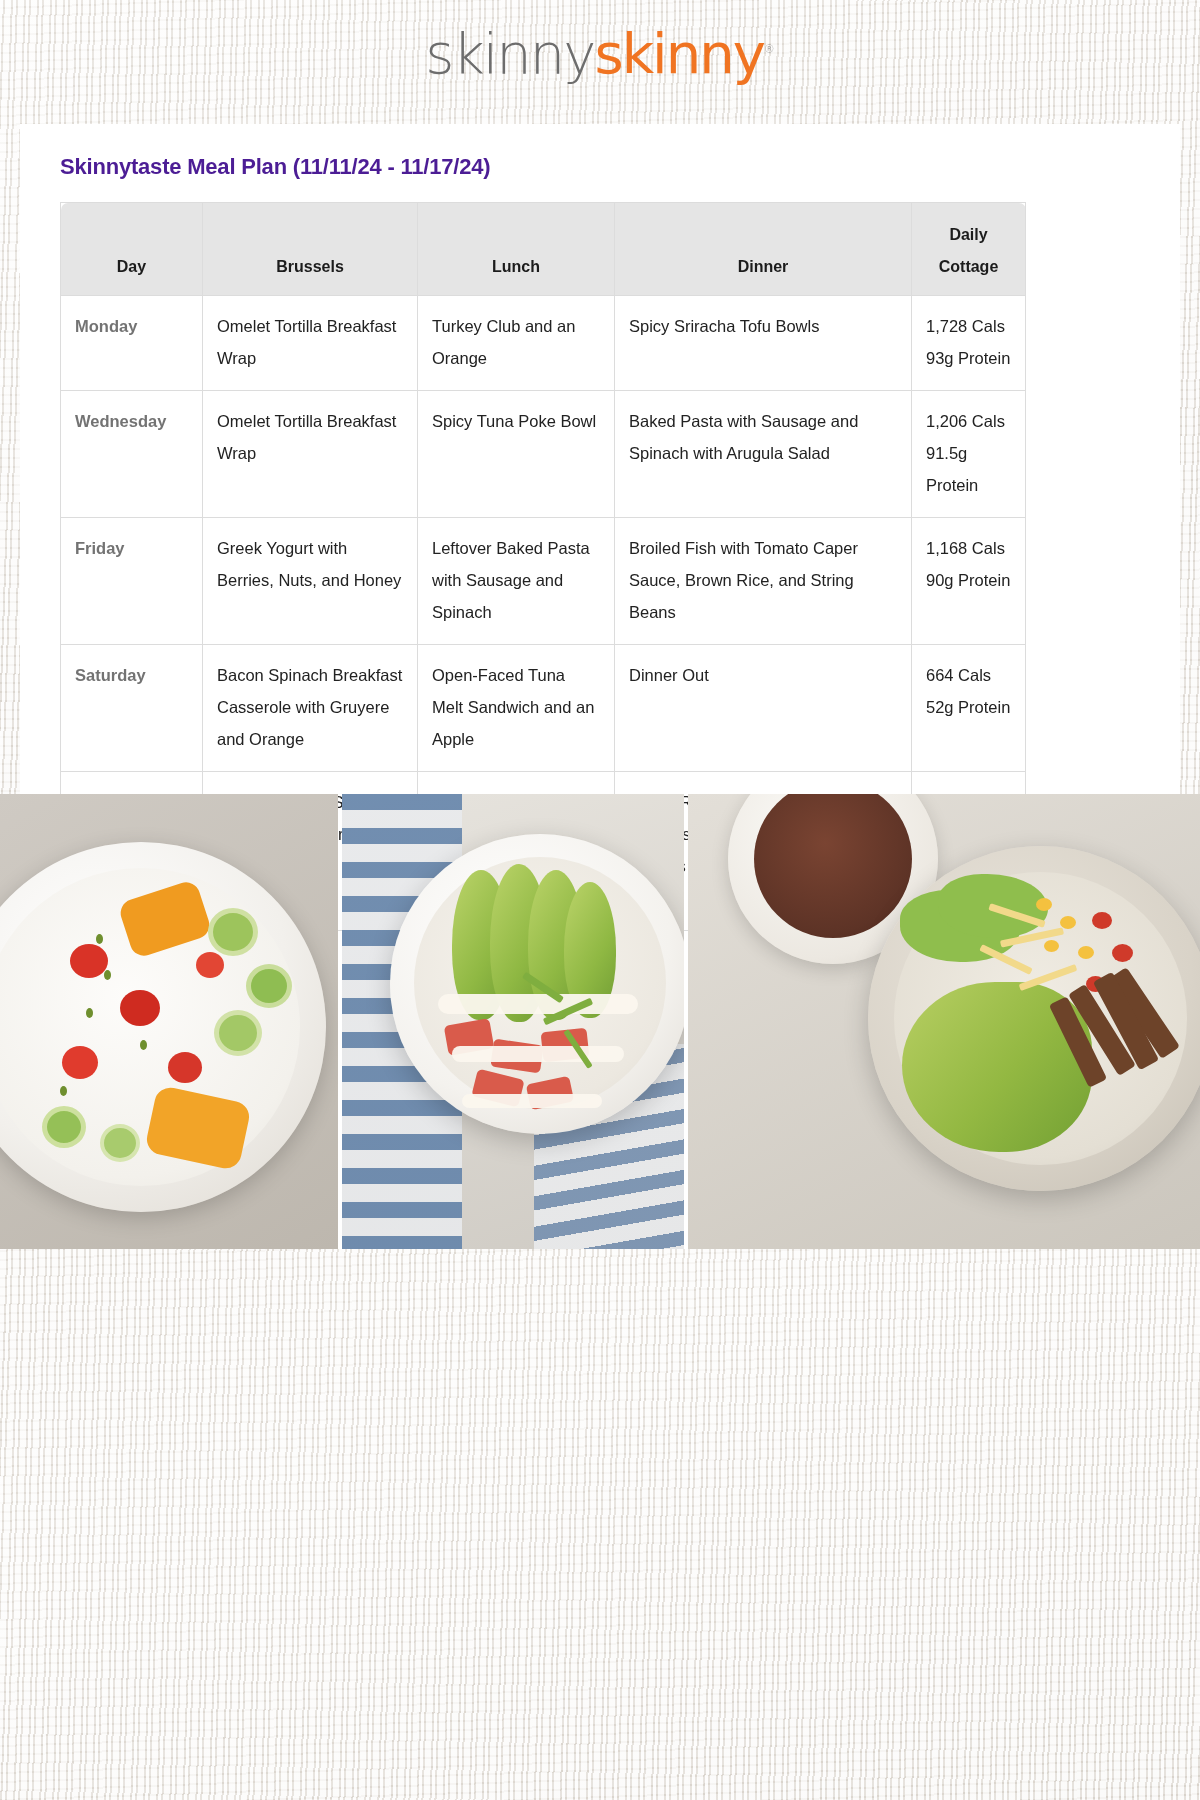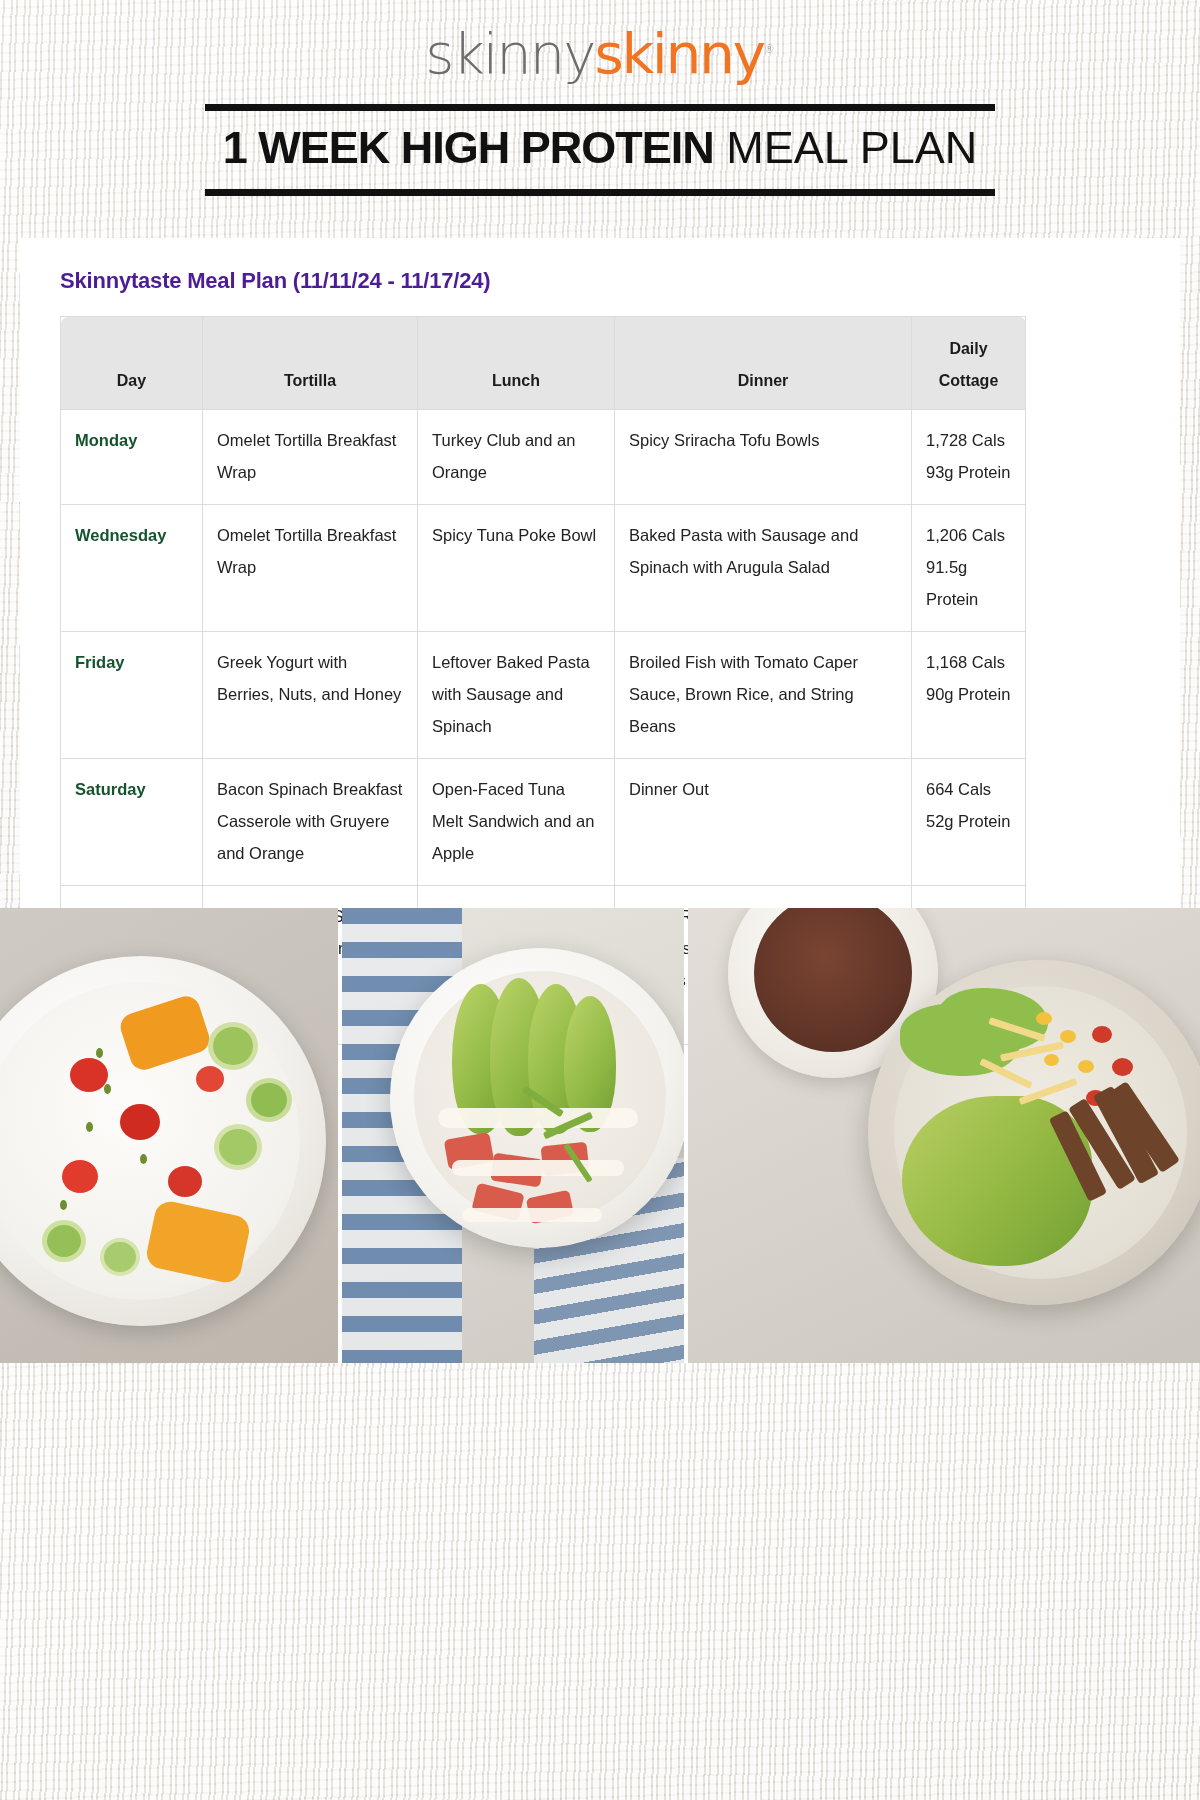--- a/index.html
+++ b/index.html
@@ -142,21 +142,21 @@
   thead tr th:last-child  { border-top-right-radius: 7px; }
 
   col.c-day     { width: 142px; }
   col.c-break   { width: 215px; }
   col.c-lunch   { width: 197px; }
   col.c-dinner  { width: 297px; }
   col.c-totals  { width: 114px; }
 
   td.day-cell {
     font-weight: 700;
-    color: #14532d;
+    color: #737373;
   }
   td.totals-cell { line-height: 32px; }
 
   
   .photo-strip {
     position: absolute;
     left: 0;
     right: 0;
     bottom: 0;
     height: 455px;
@@ -268,43 +268,36 @@
 <div class="bg-texture"></div>
 
 <div class="page">
 
   <div class="logo-wrap">
     <div class="logo">
       <span class="skinny">skinny</span><span class="taste">skinny</span><span class="reg">®</span>
     </div>
   </div>
 
-  <div class="banner">
-    <div class="rule"></div>
-    <div class="banner-title">
-      <span class="bold">1 WEEK HIGH PROTEIN</span><span class="light"> MEAL PLAN</span>
-    </div>
-    <div class="rule rule-bottom"></div>
-  </div>
 
   <div class="card">
     <div class="card-title">Skinnytaste Meal Plan (11/11/24 - 11/17/24)</div>
 
     <table class="meal-table">
       <colgroup>
         <col class="c-day">
           <col class="c-break">
           <col class="c-lunch">
           <col class="c-dinner">
           <col class="c-totals">
       </colgroup>
       <thead>
         <tr>
           <th>Day</th>
-          <th>Tortilla</th>
+          <th>Brussels</th>
           <th>Lunch</th>
           <th>Dinner</th>
           <th class="th-totals">
             <div>Daily</div>
             <div>Cottage</div>
           </th>
         </tr>
       </thead>
       <tbody>
         <tr>

